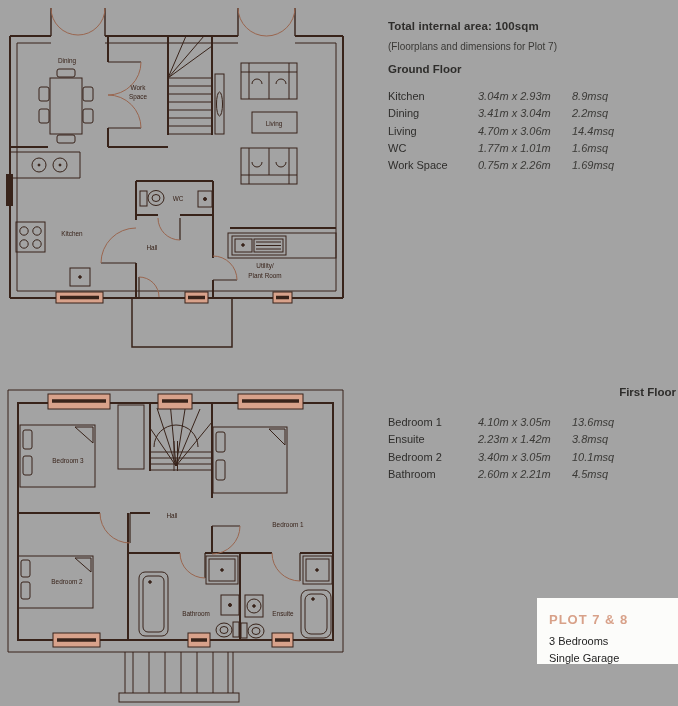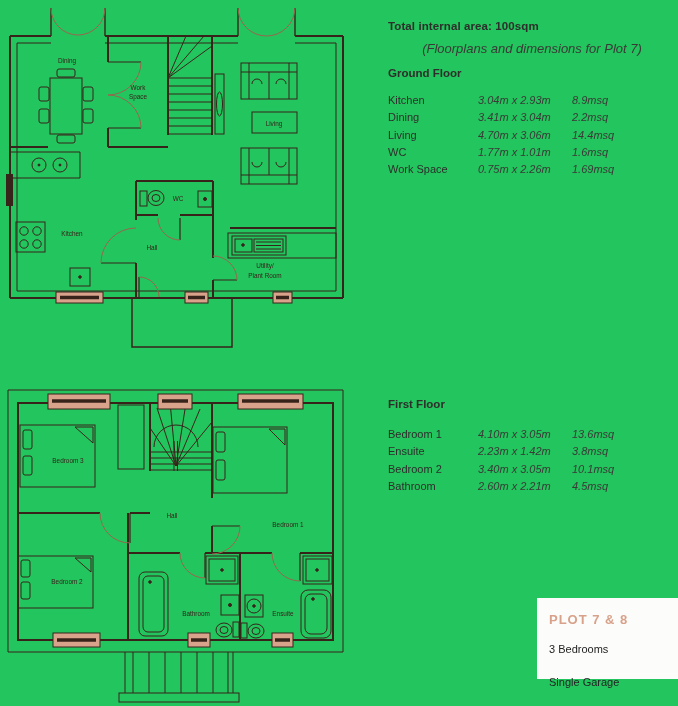--- a/index.html
+++ b/index.html
@@ -1,42 +1,42 @@
 <!DOCTYPE html>
 <html><head>
 <meta charset="utf-8">
 <style>
   html,body{margin:0;padding:0;}
   .canvas{
     position:relative;width:678px;height:706px;overflow:hidden;
-    background:#22c55e;
+    background:#a3a3a3;
     font-family:"Liberation Sans", sans-serif;
     color:#2e2d2b;
   }
   svg{position:absolute;left:0;}
   svg text{
     font-family:"Liberation Sans", sans-serif;
     font-size:6.4px;fill:#38231a;
   }
   .plan-stroke{stroke:#38231a;fill:none;}
   .info{position:absolute;left:388px;top:20px;width:288px;}
   .h-bold{font-weight:bold;font-size:11.5px;letter-spacing:.1px;}
-  .subtitle{font-style:italic;font-size:13px;margin-top:9px;color:#3a3936;text-align:center;}
+  .subtitle{font-size:10px;margin-top:9px;color:#3a3936;}
   .sec-title{font-weight:bold;font-size:11.5px;margin-top:11px;}
   .dims-table{margin-top:13px;font-size:11px;}
   .dims-row{display:grid;grid-template-columns:90px 94px auto;line-height:17.3px;}
   .dims-row .dims, .dims-row .area{font-style:italic;color:#3a3936;}
   .ff-block{position:absolute;left:388px;top:386px;width:288px;}
-  .ff-block .sec-title{margin-top:12px;}
+  .ff-block .sec-title{margin-top:0;text-align:right;}
   .plot-card{
-    position:absolute;left:537px;top:598px;width:141px;height:81px;
+    position:absolute;left:537px;top:598px;width:141px;height:66px;
     background:#fcfcfa;box-sizing:border-box;padding:14px 0 8px 12px;
   }
   .plot-title{font-weight:bold;font-size:13px;letter-spacing:1px;color:#d8a189;}
-  .plot-line{font-size:11px;color:#232323;margin-top:16px;}
+  .plot-line{font-size:11px;color:#232323;margin-top:8px;}
 </style>
 </head>
 <body>
 
 <div class="canvas">
 
   <svg style="top:0" width="380" height="370" viewBox="0 0 380 370">
 
     <g class="plan-stroke" stroke-width="2">
       <path d="M10,36 H51 M105,36 H238 M295,36 H343 M10,36 V298 M343,36 V298 M10,298 H343"></path>
@@ -345,16 +345,16 @@
         <span class="room">Bathroom</span>
         <span class="dims">2.60m x 2.21m</span>
         <span class="area">4.5msq</span>
       </div>
     </div>
   </div>
 
   <div class="plot-card">
     <div class="plot-title">PLOT 7 &amp; 8</div>
     <div class="plot-line">3 Bedrooms</div>
-    <div class="plot-line" style="margin-top:21px">Single Garage</div>
+    <div class="plot-line" style="margin-top:5px">Single Garage</div>
   </div>
 
 </div>
 
 </body></html>

